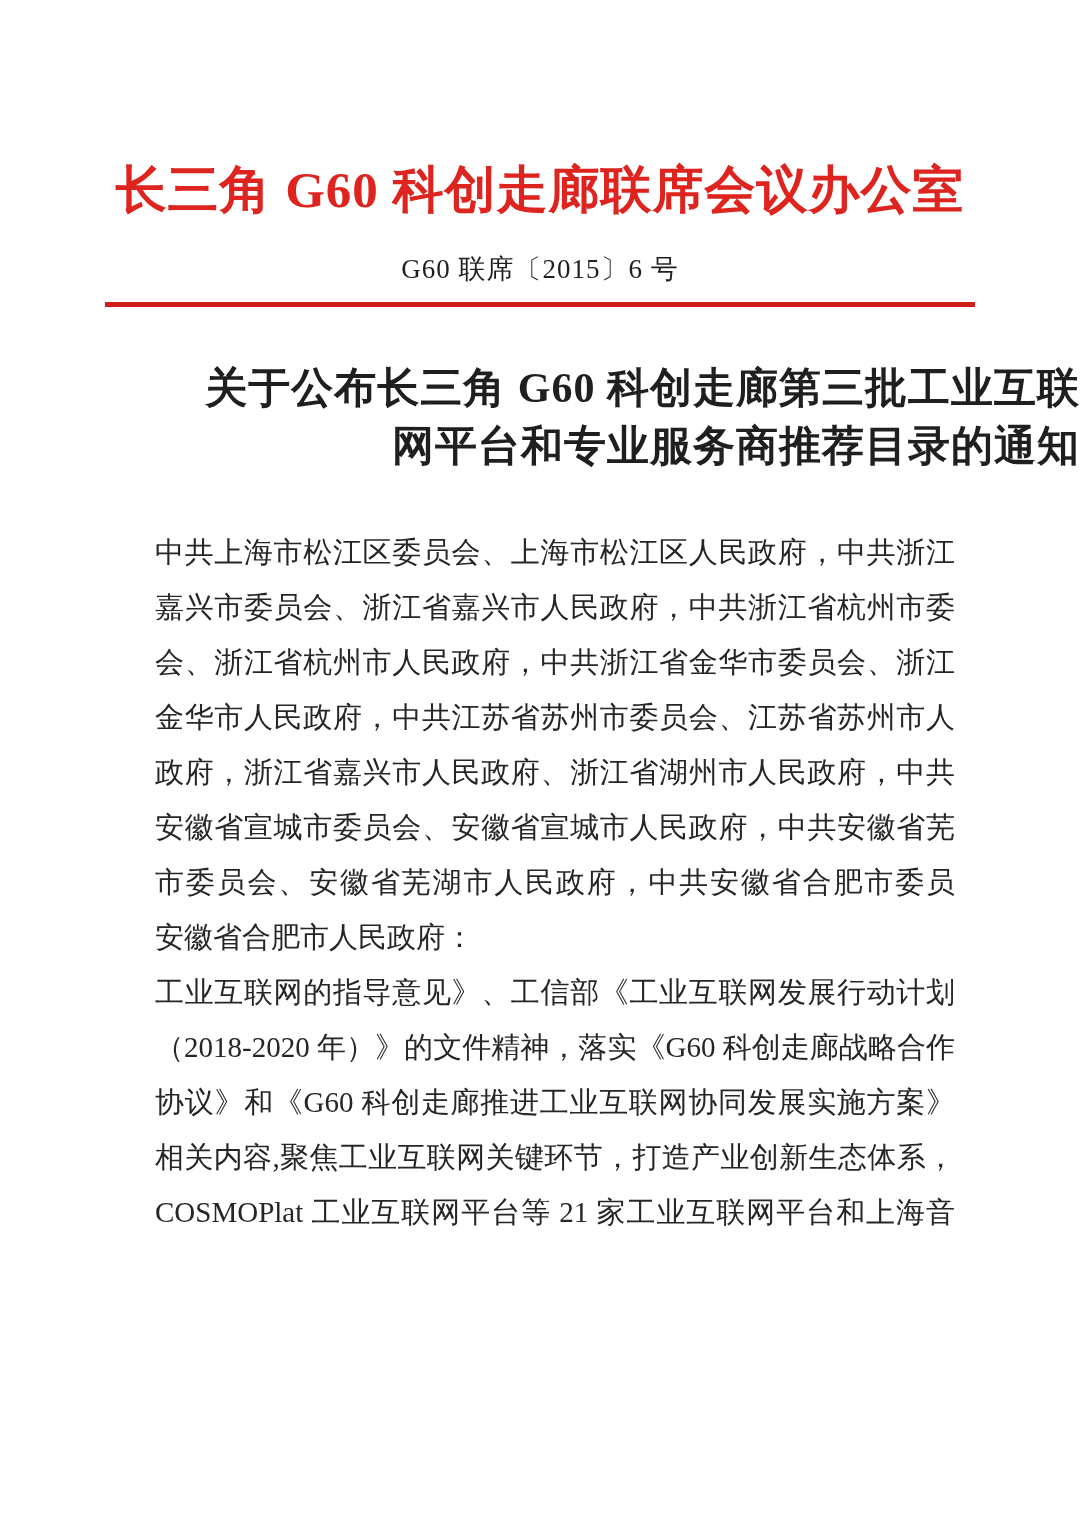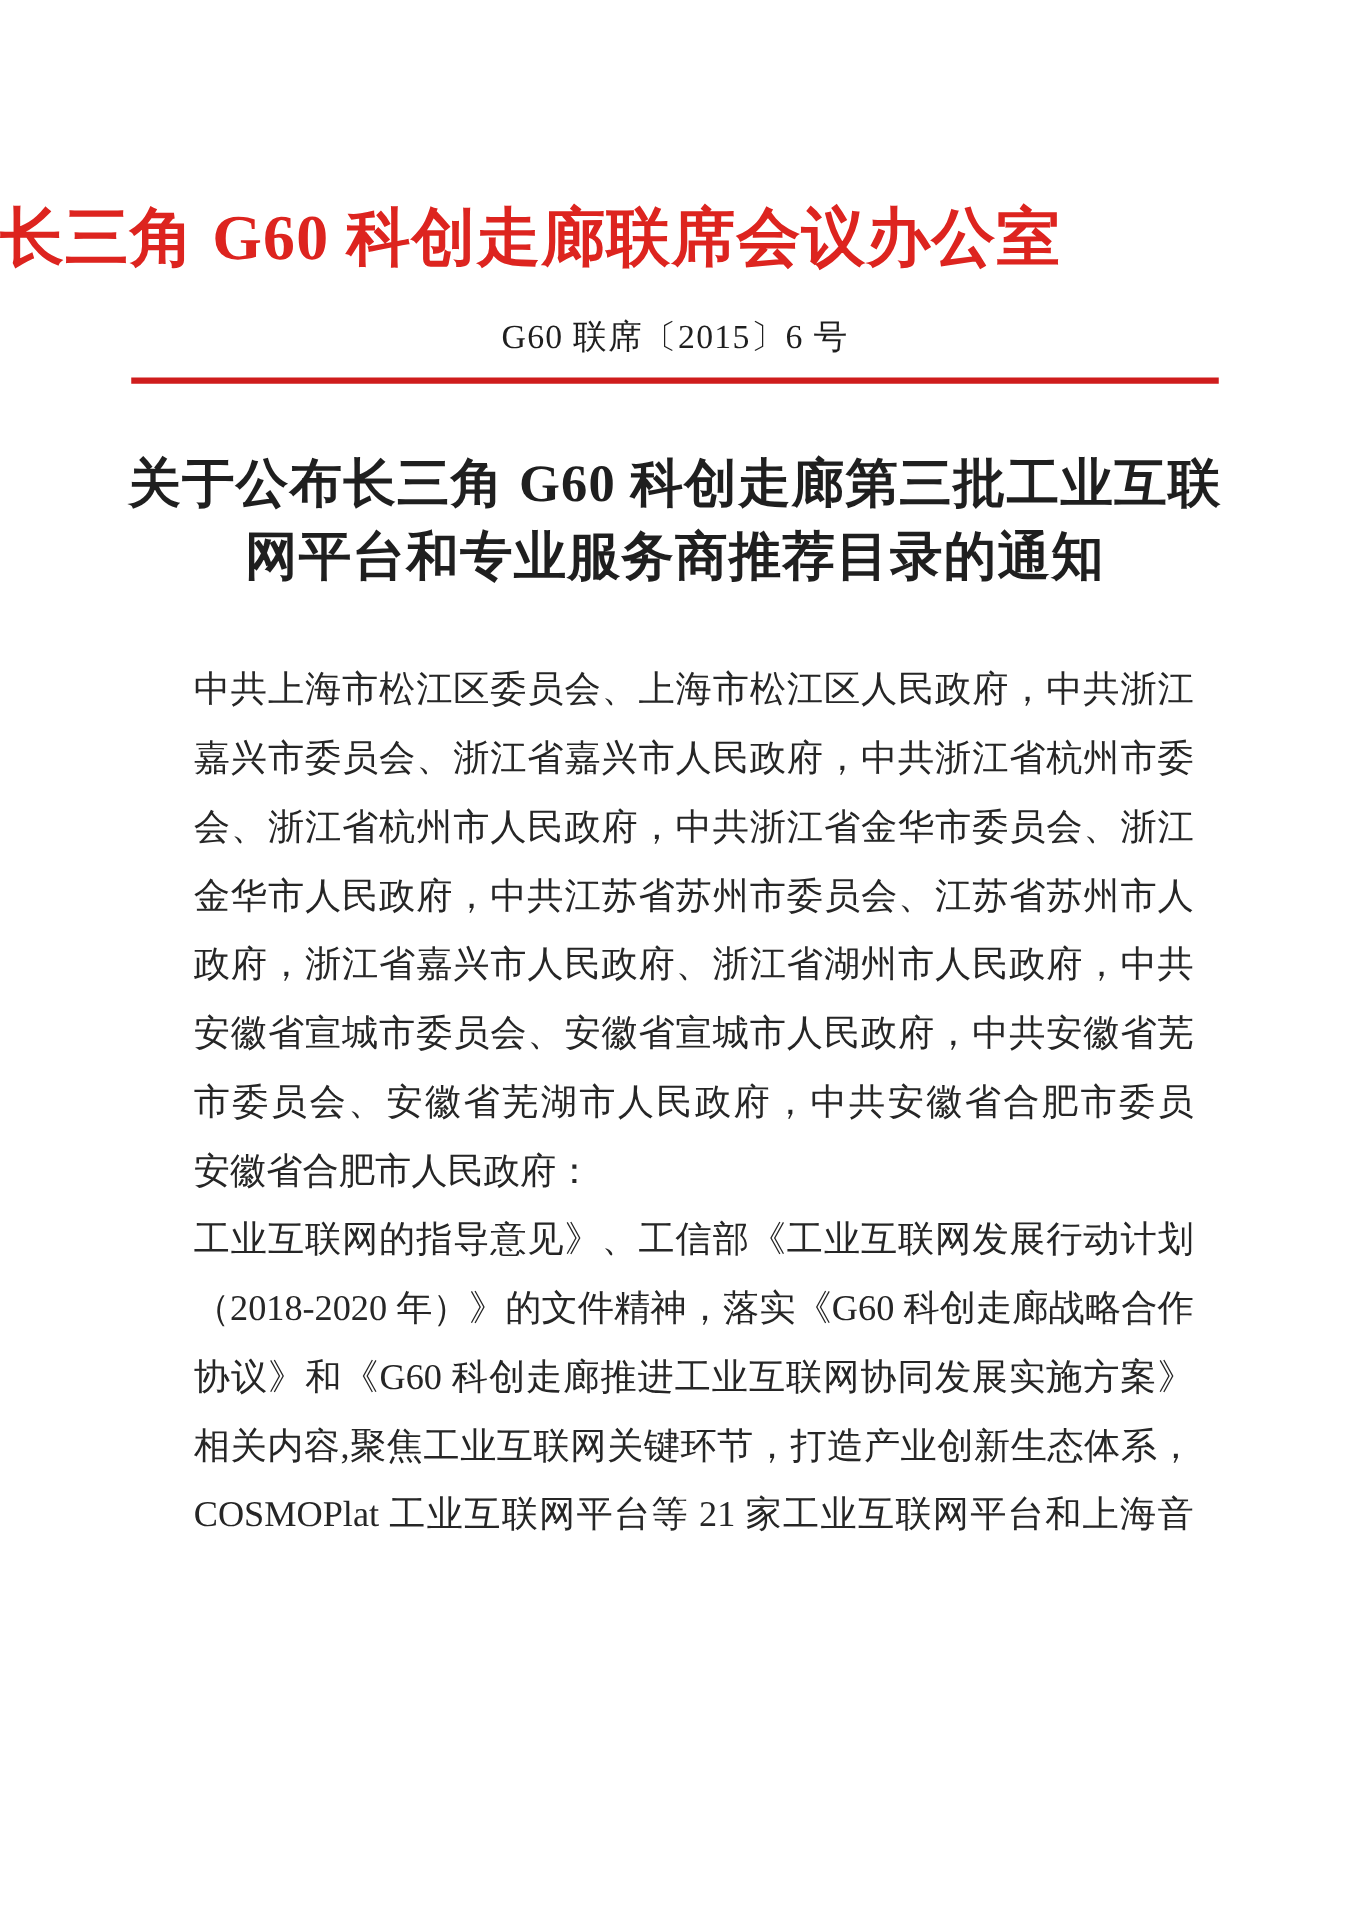--- a/index.html
+++ b/index.html
@@ -10,20 +10,21 @@
     height: 1527px;
     background: #ffffff;
     box-sizing: border-box;
     overflow: hidden;
     font-family: "Liberation Serif", "DejaVu Serif", serif;
     color: #1f1f1f;
   }
 
   .office-name {
     padding-top: 156px;
+    text-align: center;
     font-size: 51px;
     font-weight: 700;
     letter-spacing: 1px;
     white-space: nowrap;
     color: var(--header-red, #dd241f);
   }
 
   .doc-number {
     margin-top: 26px;
     text-align: center;
@@ -33,21 +34,21 @@
   }
 
   .red-divider {
     margin: 15px 105px 0 105px;
     height: 5px;
     background: var(--divider-red, #cf1d1d);
   }
 
   .notice-title {
     margin-top: 52px;
-    text-align: center;
+    text-align: right;
     font-weight: 700;
     font-size: 42px;
     line-height: 58px;
     letter-spacing: 1px;
     color: var(--text-black, #1f1f1f);
   }
   .title-line { white-space: nowrap; }
 
   .doc-body {
     margin: 50px 125px 0 125px;

